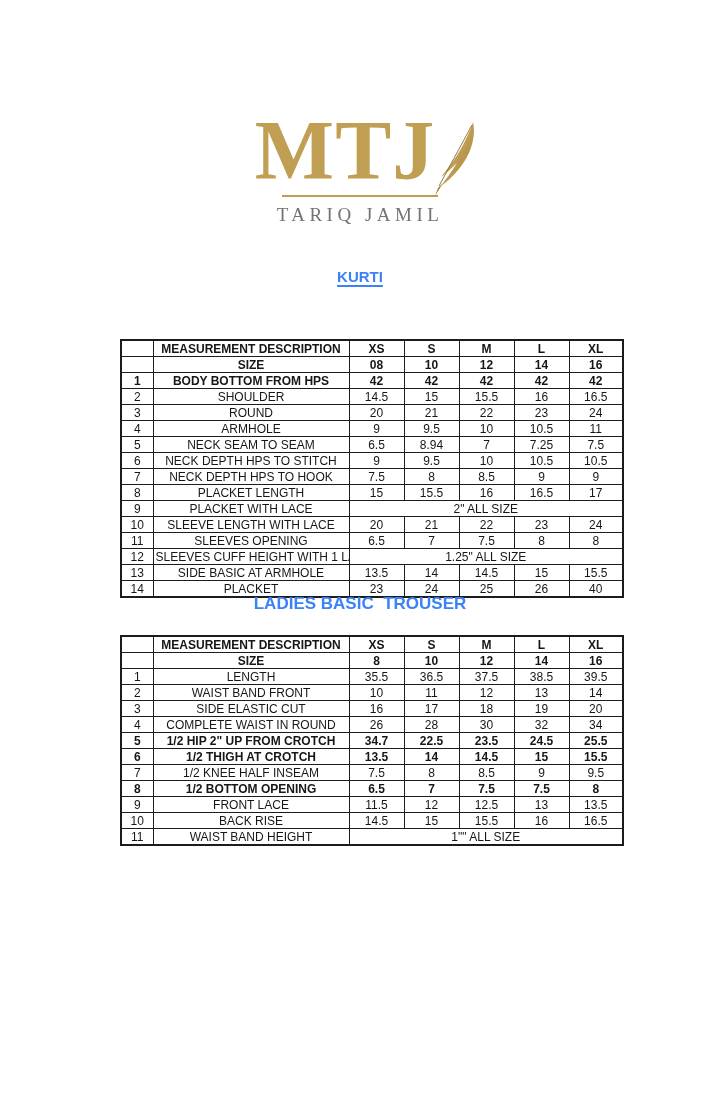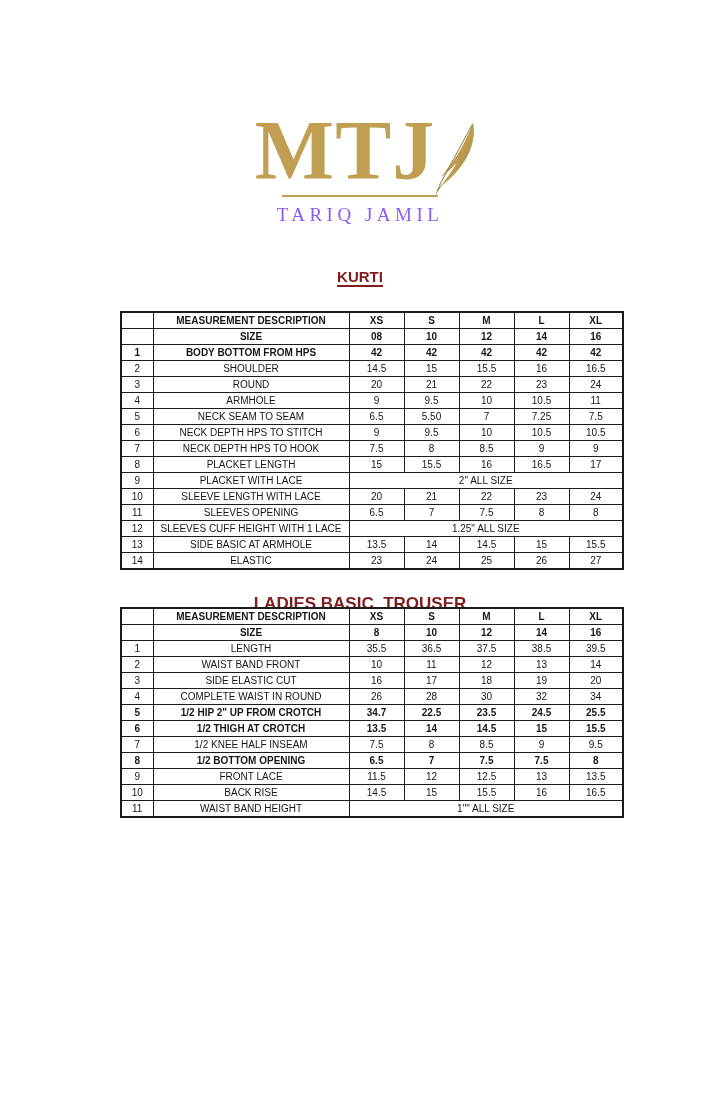--- a/index.html
+++ b/index.html
@@ -14,36 +14,36 @@
   .logo-top { position:relative; display:inline-block; }
   .brand {
     font-family:"Liberation Serif", serif; font-weight:bold;
     font-size:84px; line-height:0.78; letter-spacing:1px; color:#c09e52;
     display:inline-block; padding-right:30px;
   }
   .quill { position:absolute; right:-12px; top:2px; }
   .logo-rule { width:156px; height:2px; background:#c09e52; margin:11px auto 7px; }
   .brand-sub {
     font-family:"Liberation Serif", serif; font-size:19px; letter-spacing:4.5px;
-    color:#8b5cf6; white-space:pre;
+    color:#737373; white-space:pre;
   }
 
   
   .sec-title {
     position:absolute; left:0; width:100%; text-align:center;
-    font-weight:bold; color:#7f1d1d; white-space:pre;
+    font-weight:bold; color:#3b82f6; white-space:pre;
   }
   .kurti-title { top:256px; font-size:15px; text-decoration:underline; text-underline-offset:3px; text-decoration-thickness:2px; }
   .trouser-title { top:578px; font-size:17px;margin-top:16px; }
 
   
   table.size-chart {
     position:absolute; left:120px; width:502px;
     border-collapse:collapse; table-layout:fixed;
-    font-size:10px; color:#161616;
+    font-size:12px; color:#161616;margin-top:28px;
   }
   .kurti-table { top:311px; }
   .trouser-table { top:607px; }
   table.size-chart { border:2px solid #1c1c1c; }
   table.size-chart td {
     border:1px solid #1c1c1c; padding:0 2px; text-align:center;
     height:15px; line-height:1; overflow:hidden; white-space:nowrap;
   }
   .trouser-table td { height:14px; }
   thead td { font-weight:bold; }
@@ -141,21 +141,21 @@
           <td>9</td>
           <td>9.5</td>
           <td>10</td>
           <td>10.5</td>
           <td>11</td>
         </tr>
         <tr>
           <td>5</td>
           <td class="lbl">NECK SEAM TO SEAM</td>
           <td>6.5</td>
-          <td>5.50</td>
+          <td>8.94</td>
           <td>7</td>
           <td>7.25</td>
           <td>7.5</td>
         </tr>
         <tr>
           <td>6</td>
           <td class="lbl">NECK DEPTH HPS TO STITCH</td>
           <td>9</td>
           <td>9.5</td>
           <td>10</td>
@@ -212,26 +212,26 @@
           <td>13</td>
           <td class="lbl">SIDE BASIC AT ARMHOLE</td>
           <td>13.5</td>
           <td>14</td>
           <td>14.5</td>
           <td>15</td>
           <td>15.5</td>
         </tr>
         <tr>
           <td>14</td>
-          <td class="lbl">ELASTIC</td>
+          <td class="lbl">PLACKET</td>
           <td>23</td>
           <td>24</td>
           <td>25</td>
           <td>26</td>
-          <td>27</td>
+          <td>40</td>
         </tr>
       </tbody>
   </table>
 
   <h2 class="sec-title trouser-title">LADIES BASIC  TROUSER</h2>
 
   <table class="size-chart trouser-table">
     <colgroup>
       <col style="width:32px">
         <col style="width:196px">

